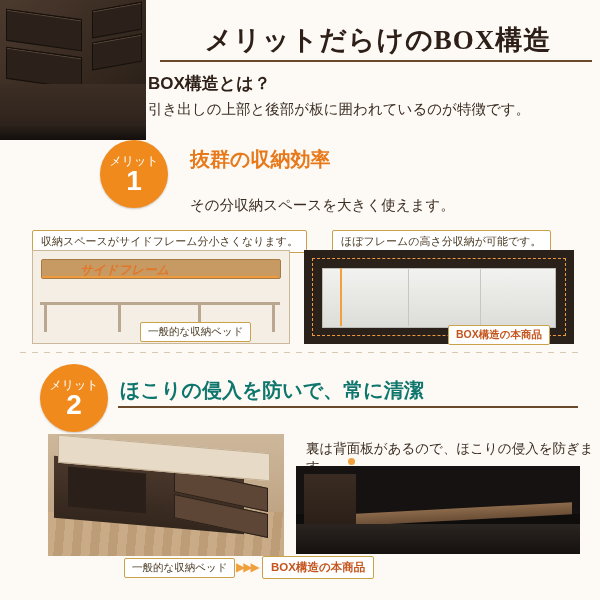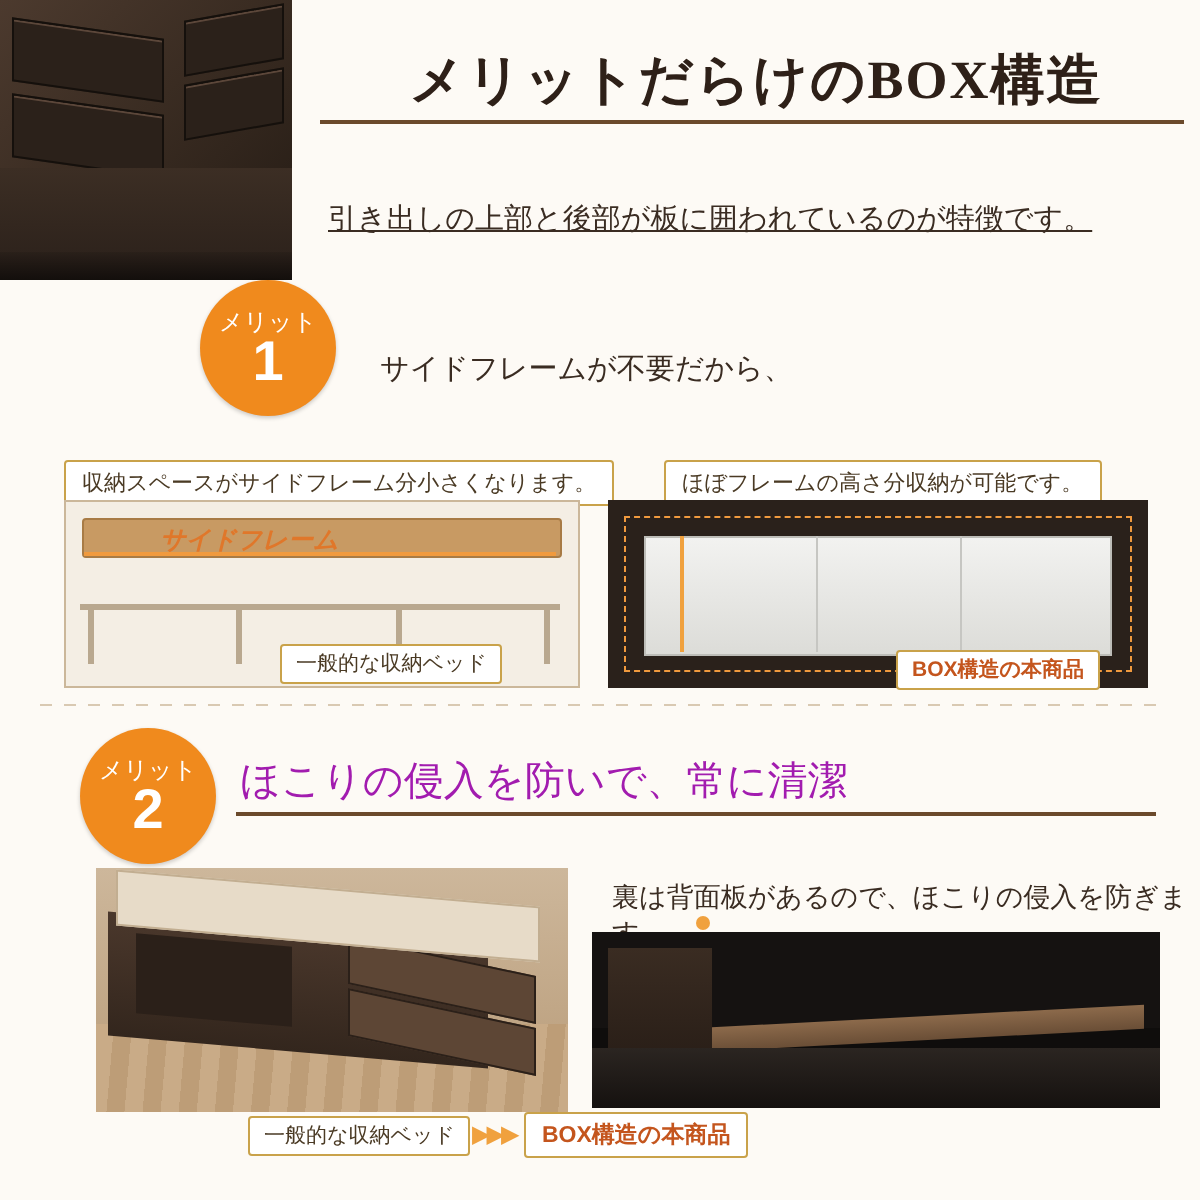--- a/index.html
+++ b/index.html
@@ -46,21 +46,21 @@
   }
   .headline-rule{
     position:absolute;left:160px;top:60px;width:432px;height:2px;background:#6b4a2b;
   }
 
   
   .intro-title{
     position:absolute;left:148px;top:72px;font-size:17px;font-weight:bold;color:#2f2119;
   }
   .intro-text{
-    position:absolute;left:164px;top:100px;font-size:14.5px;color:#3a2c22;text-decoration:underline;
+    position:absolute;left:148px;top:100px;font-size:14.5px;color:#3a2c22;
   }
 
   
   .badge{
     position:absolute;width:68px;height:68px;border-radius:50%;
     background:#f08a1d;color:#fff;text-align:center;
     display:flex;flex-direction:column;justify-content:center;align-items:center;
     box-shadow:0 1px 2px rgba(0,0,0,.2);
   }
   .badge .b-label{font-size:12px;line-height:13px;letter-spacing:0;}
@@ -127,21 +127,21 @@
   }
 
   
   .sec-divider{
     position:absolute;left:20px;top:352px;width:560px;height:1px;
     background:repeating-linear-gradient(90deg,#d9c9b2 0 6px,transparent 6px 12px);
   }
 
   
   .merit2-title{
-    position:absolute;left:120px;top:377px;font-size:20px;font-weight:normal;color:#a21caf;
+    position:absolute;left:120px;top:377px;font-size:20px;font-weight:bold;color:#0f766e;
   }
   .merit2-rule{position:absolute;left:118px;top:406px;width:460px;height:2px;background:#6b4a2b;}
 
   .m2-l1{position:absolute;left:306px;top:414px;font-size:13.5px;color:#3a2c22;}
   .m2-l2{position:absolute;left:306px;top:440px;font-size:13.5px;color:#3a2c22;}
 
   
   .photo2{
     position:absolute;left:48px;top:434px;width:236px;height:122px;overflow:hidden;
     background:linear-gradient(180deg,#cdb79b,#b89b78);
@@ -196,27 +196,29 @@
     <div class="drawer tp-d4"></div>
     <div class="drawer tp-d1"></div>
     <div class="drawer tp-d2"></div>
     <div class="tp-body"></div>
     <div class="tp-shadow"></div>
   </div>
 
   <div class="headline">メリットだらけのBOX構造</div>
   <div class="headline-rule"></div>
 
+  <div class="intro-title">BOX構造とは？</div>
   <div class="intro-text">引き出しの上部と後部が板に囲われているのが特徴です。</div>
 
   <div class="badge" id="badge1">
     <span class="b-label">メリット</span>
     <span class="b-num">1</span>
   </div>
-  <div class="merit1-l1">サイドフレームが不要だから、</div>
+  <div class="merit1-title">抜群の収納効率</div>
+  <div class="merit1-l2">その分収納スペースを大きく使えます。</div>
 
   <div class="cap-box cap-left">収納スペースがサイドフレーム分小さくなります。</div>
   <div class="cap-box cap-right">ほぼフレームの高さ分収納が可能です。</div>
 
   <div class="panel panel-left">
     <div class="lp-topboard"></div>
   </div>
   <div class="lp-sideframe-label">サイドフレーム</div>
   <div class="lp-frameline"></div>
   <div class="lp-legs">

